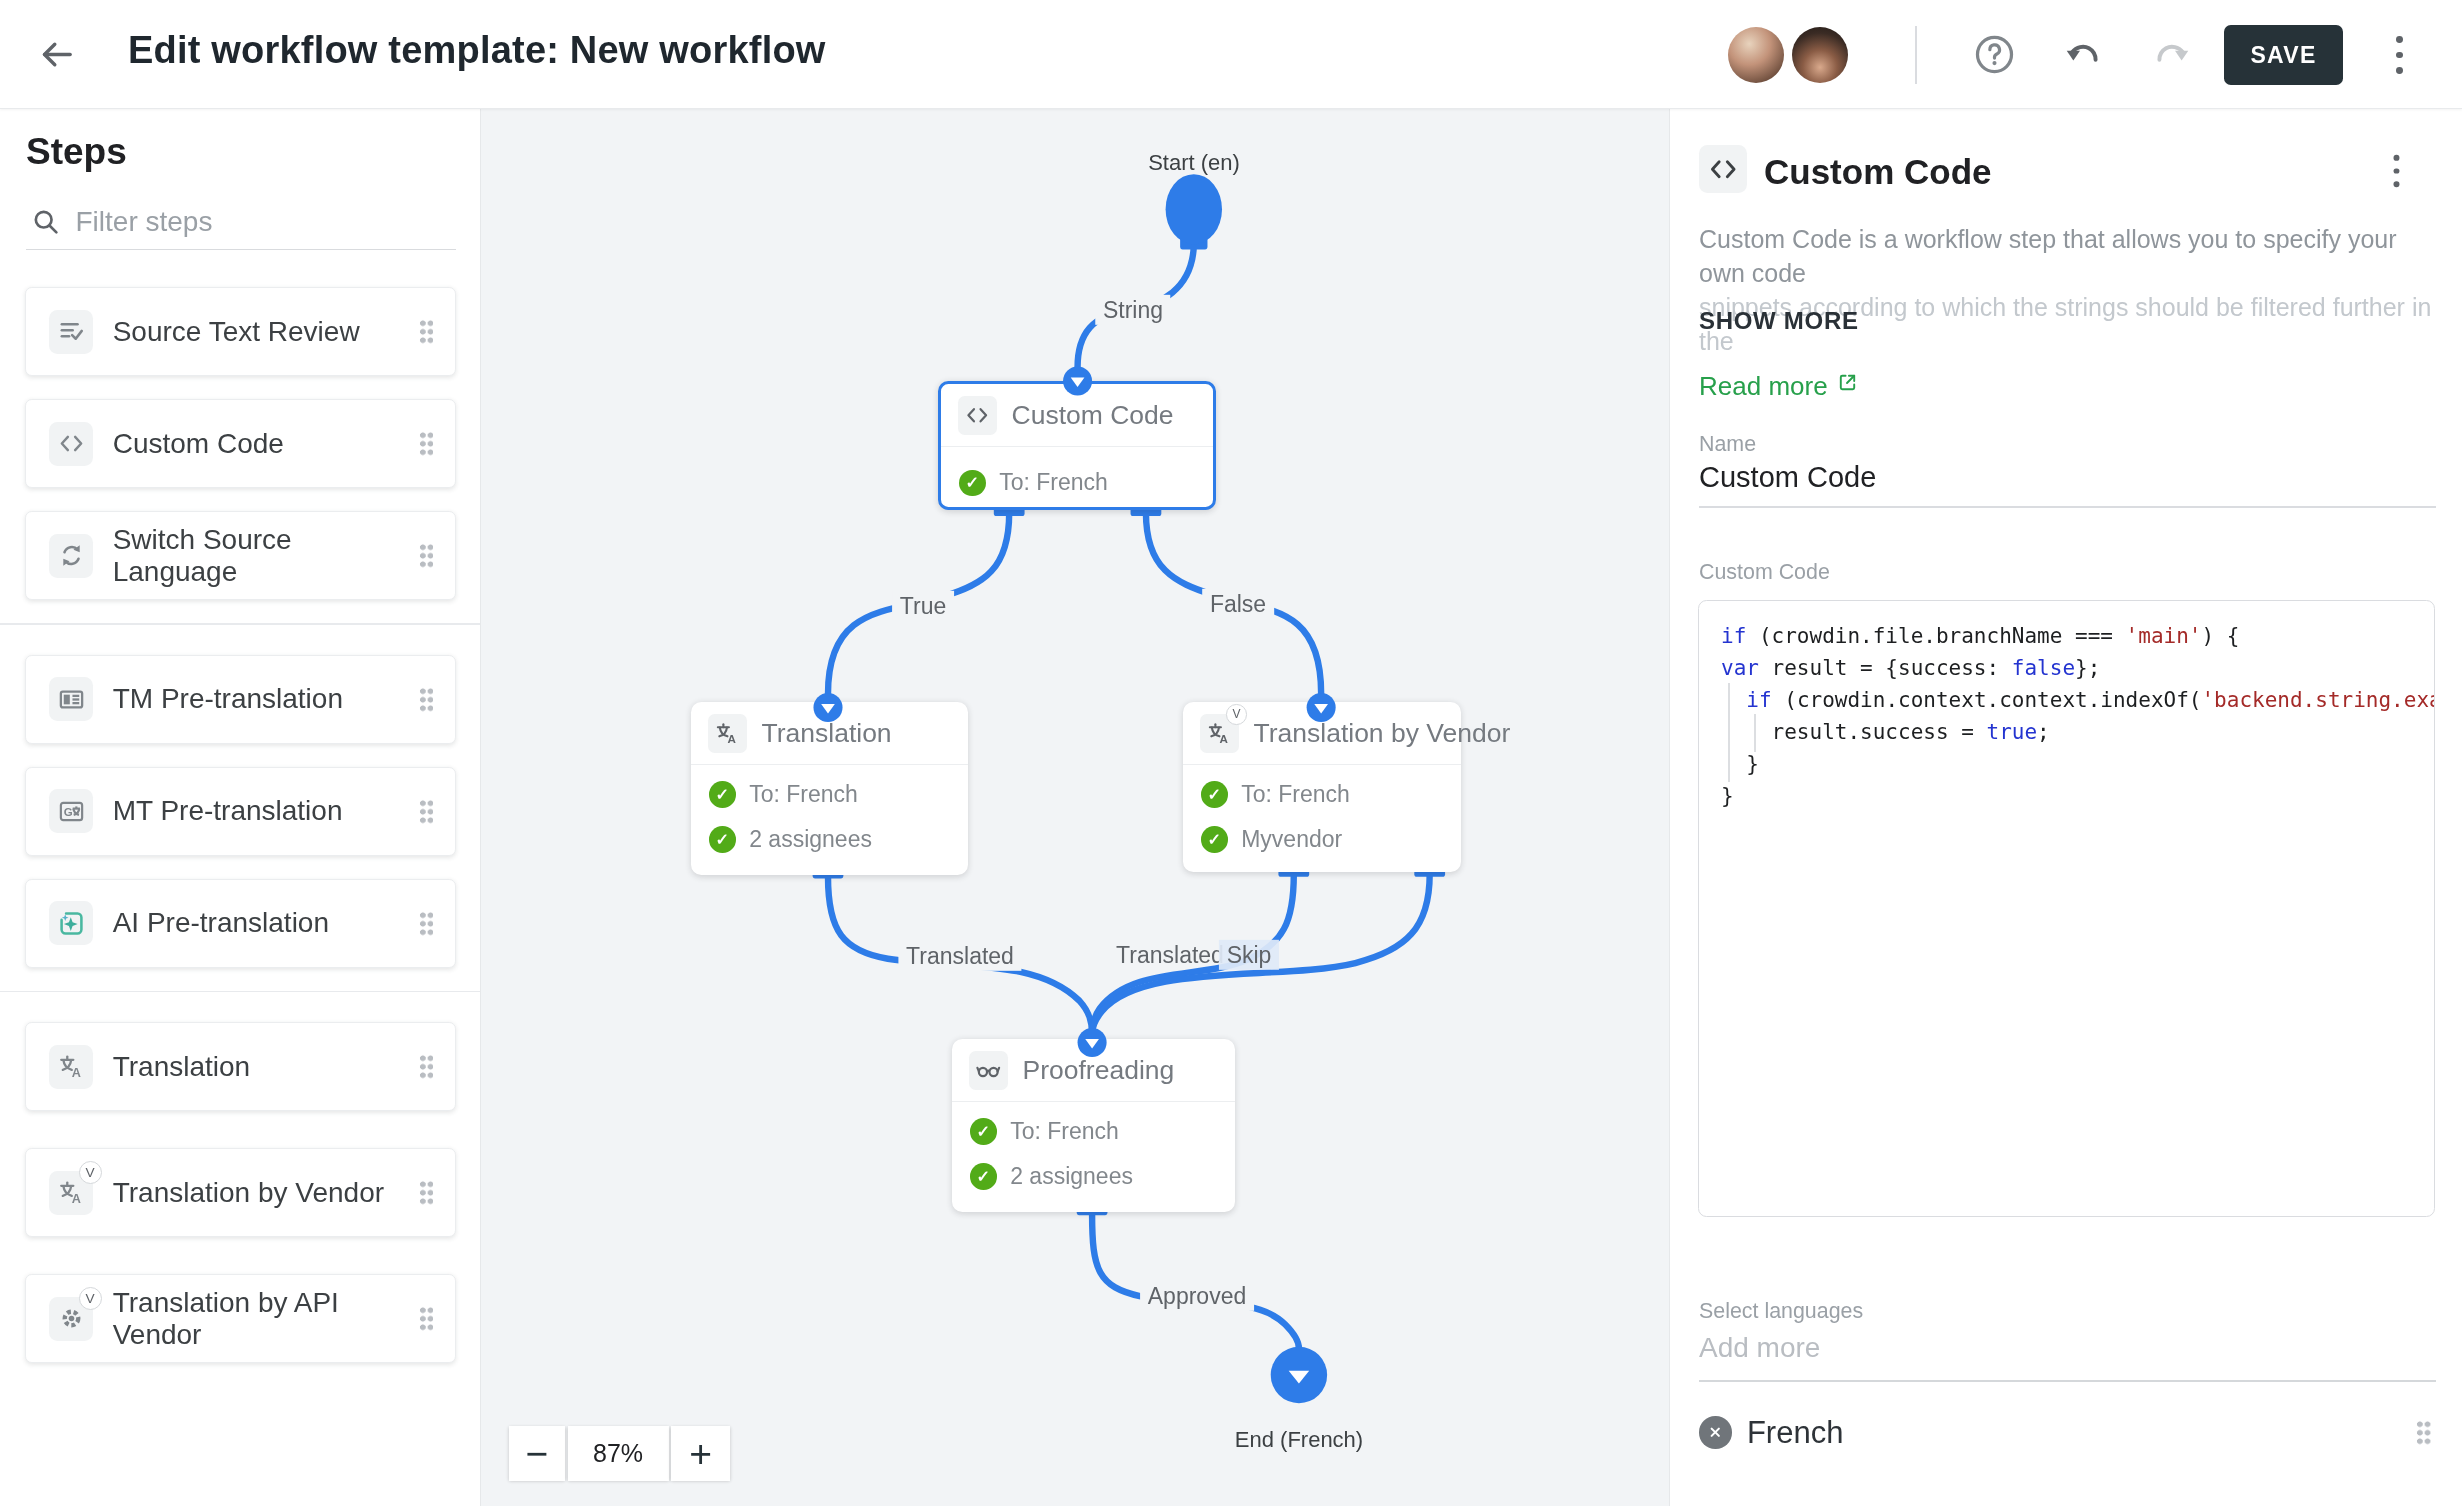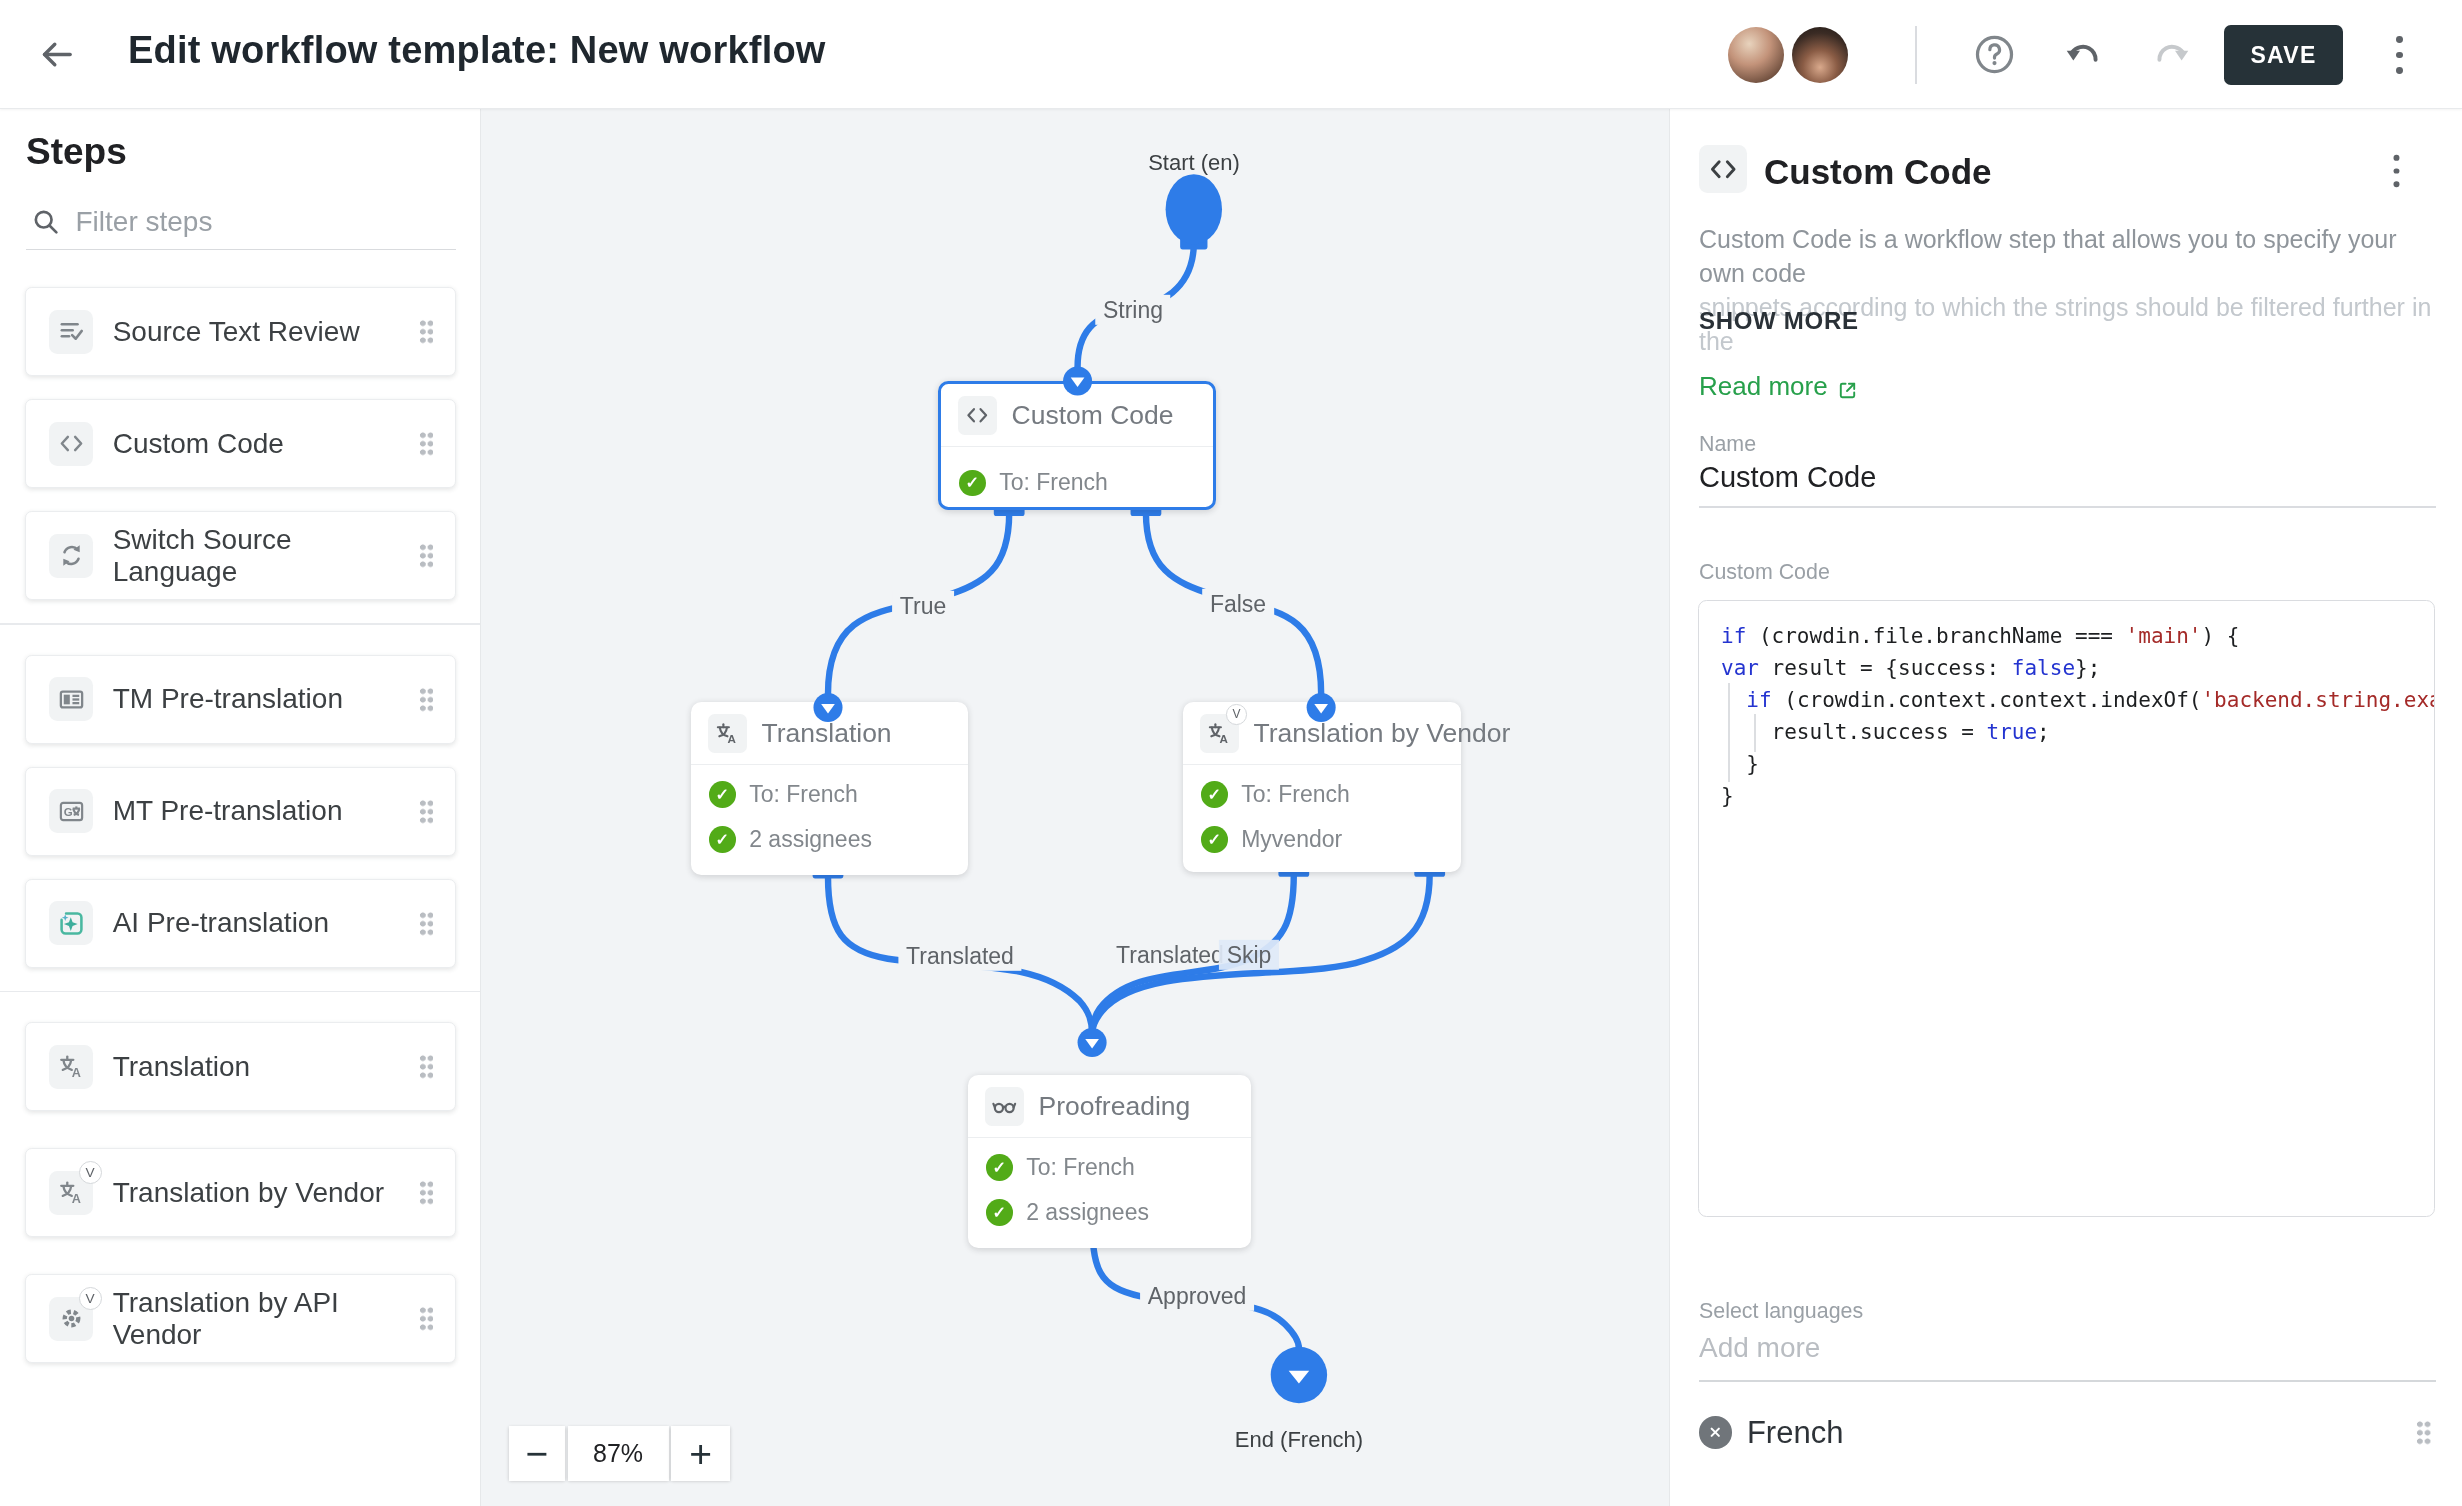--- a/index.html
+++ b/index.html
@@ -86,21 +86,21 @@
     border-left:1.7px solid #e6e8ea; z-index:10; }
   .p-icon { position:absolute; left:29px; top:36px; width:48px; height:48px; border-radius:8.5px; background:#f1f3f4;
     display:flex; align-items:center; justify-content:center; color:#3c4043; }
   .p-icon svg { width:32.5px; height:32.5px; }
   .p-title { position:absolute; left:94px; top:43px; font-size:35px; font-weight:700; color:#202124; }
   .p-kebab { position:absolute; left:723px; top:43px; transform:scale(.85); }
   .p-desc { position:absolute; left:29px; top:113px; width:737px; font-size:25px; line-height:34px; }
   .p-desc .l1 { color:#8f959b; display:block; }
   .p-desc .l2 { color:#c3c8cd; display:block; }
   .show-more { position:absolute; left:29px; top:198px; font-size:24px; font-weight:700; letter-spacing:0.7px; color:#2a3137; cursor:pointer; }
-  .read-more { position:absolute; left:29px; top:262px; font-size:26px; color:#27a04b; cursor:pointer; display:flex; align-items:flex-end; gap:8.5px; }
+  .read-more { position:absolute; left:29px; top:262px; font-size:26px; color:#27a04b; cursor:pointer; display:flex; align-items:flex-start; gap:8.5px; }
   .read-more svg { width:23px; height:23px; }
   .field-label { position:absolute; left:29px; font-size:21.4px; color:#9aa0a6; }
   .name-label { top:323px; }
   .name-input { position:absolute; left:29px; top:352px; width:737px; font-size:29px; color:#202124; border:none; outline:none;
     background:transparent; font-family:"Liberation Sans", sans-serif; }
   .name-line { position:absolute; left:29px; top:397px; width:737px; height:1.7px; background:#dadce0; }
   .cc-label { top:451px; }
   .code-box { position:absolute; left:28px; top:491px; width:737px; height:617px; border:1.7px solid #dadce0; border-radius:8.5px;
     background:#fff; padding:19px 0 0 22px; overflow:hidden; cursor:text; }
   .code-line { font-family:"DejaVu Sans Mono","Liberation Mono",monospace; font-size:21px; line-height:32px; white-space:pre; }
@@ -381,21 +381,21 @@
             <span class="check">✓</span>
             <span class="rowtext">To: French</span>
           </div>
         <div class="nrow">
             <span class="check">✓</span>
             <span class="rowtext">Myvendor</span>
           </div>
       </div>
     </div>
 
-    <div class="cnode" style="left:471px;top:966px;width:283px;height:173px;margin-left:16px;">
+    <div class="cnode" style="left:471px;top:930px;width:283px;height:173px;">
       <div class="nhead">
         <span class="nicon">
           <svg class="ic" viewBox="0 0 24 24" fill="none" stroke="currentColor" stroke-width="2">
               <circle cx="7.2" cy="13.6" r="3.7"></circle>
               <circle cx="16.8" cy="13.6" r="3.7"></circle>
               <path d="M10.9 13 a1.6 1.6 0 0 1 2.2 0"></path>
               <path d="M3.5 13 l-1.3 -3.2" stroke-linecap="round"></path>
               <path d="M20.5 13 l1.3 -3.2" stroke-linecap="round"></path>
             </svg>
         </span>

